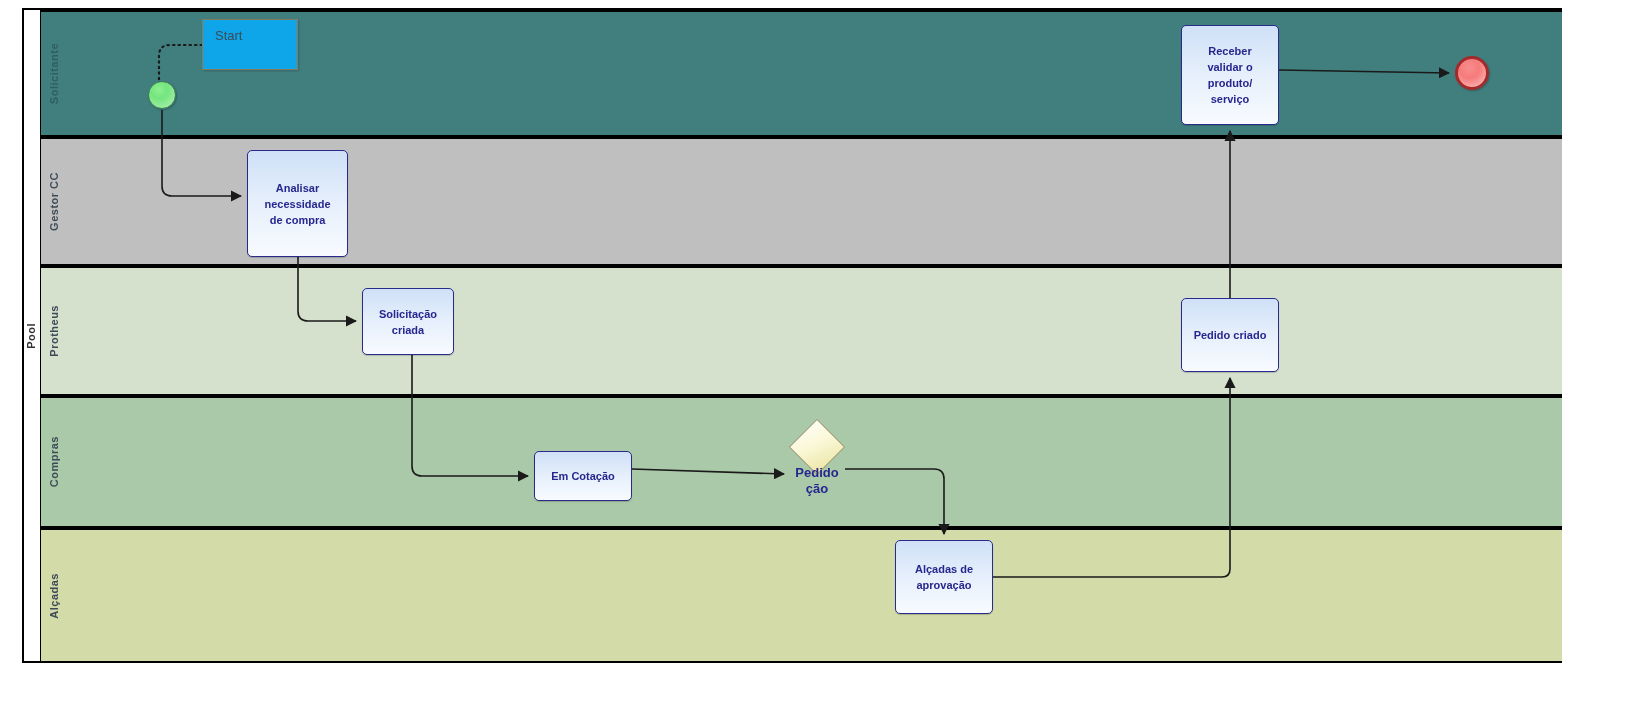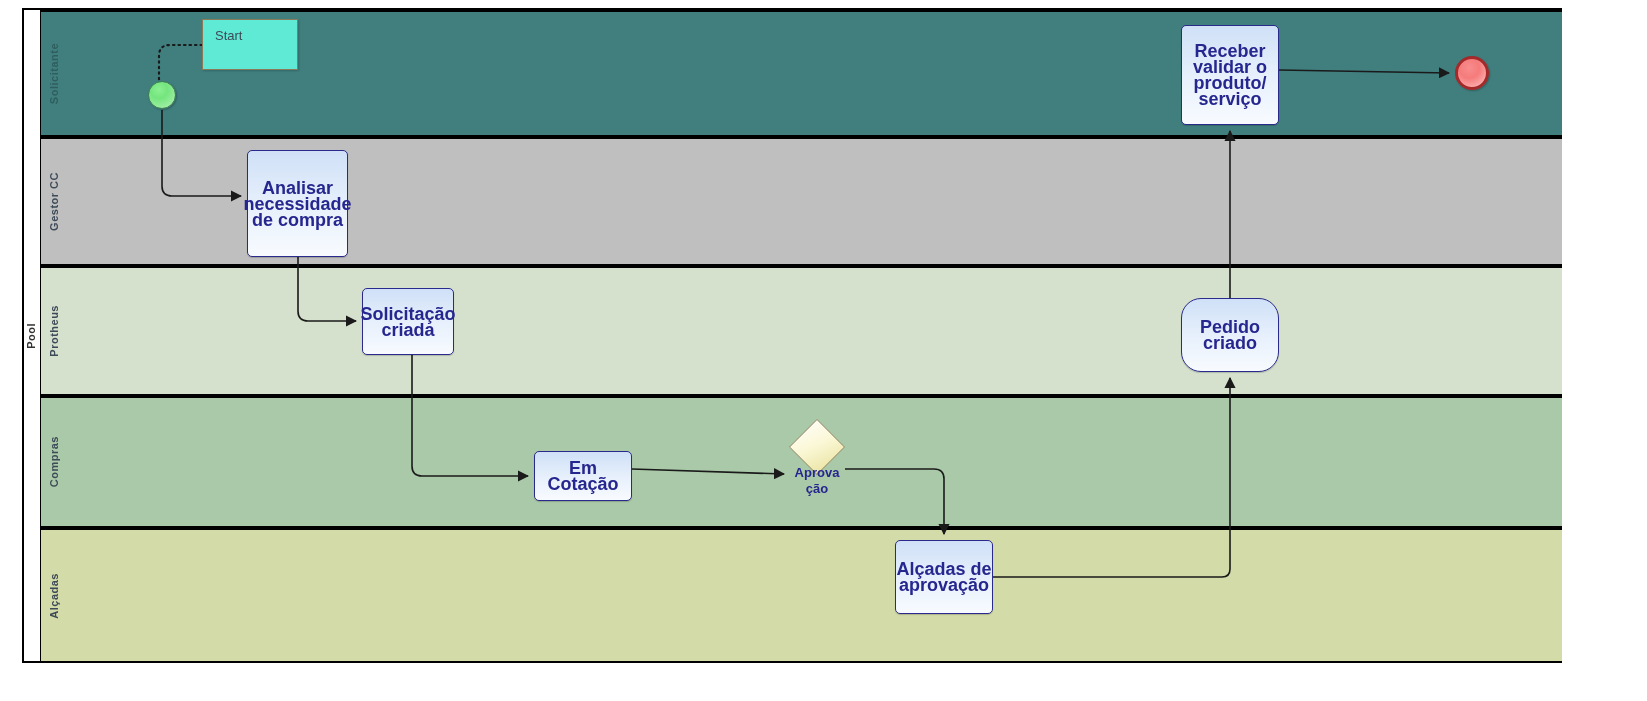--- a/index.html
+++ b/index.html
@@ -88,21 +88,21 @@
   .shapes > * { pointer-events: auto; }
 
   
   .task {
     position: absolute;
     box-sizing: border-box;
     border: 1px solid #2a2a8c;
     border-radius: 5px;
     background: linear-gradient(180deg, #cfe0f7 0%, #e4eefb 45%, #f8fbff 100%);
     color: #26268f;
-    font-size: 18px;
+    font-size: 11px;
     font-weight: bold;
     line-height: 16px;
     display: flex;
     align-items: center;
     justify-content: center;
     text-align: center;
     white-space: pre-line;
     box-shadow: 0 1px 1px rgba(0,0,0,0.18);
   }
 
@@ -144,21 +144,21 @@
     border: 3px solid #a32a2a;
     background: radial-gradient(circle at 40% 32%, #f98d8d 0%, #f57b7b 40%, #ffc4c4 100%);
     box-shadow: 1px 1px 2px rgba(0,0,0,0.25);
   }
 
   
   .note {
     position: absolute;
     box-sizing: border-box;
     border: 1px solid #8a7a5a;
-    background: #5eead4;
+    background: #0ea5e9;
     color: #3d4a57;
     font-size: 13px;
     padding: 8px 12px;
     box-shadow: 1px 1px 2px rgba(0,0,0,0.2);
   }
 
   
   .conn { position: absolute; left: 0; top: 0; width: 1647px; height: 701px; }
 </style>
 </head>
@@ -234,35 +234,35 @@
     <div class="event event-end" id="ev-end" style="left: 1455px; top: 56px; width: 34px; height: 34px;"></div>
 
     <div class="task" id="t-analisar" style="left: 247px; top: 150px; width: 101px; height: 107px;">Analisar
 necessidade
 de compra</div>
     <div class="task" id="t-solicitacao" style="left: 362px; top: 288px; width: 92px; height: 67px;">Solicitação
 criada</div>
     <div class="task" id="t-cotacao" style="left: 534px; top: 451px; width: 98px; height: 50px;">Em Cotação</div>
     <div class="task" id="t-alcadas" style="left: 895px; top: 540px; width: 98px; height: 74px;">Alçadas de
 aprovação</div>
-    <div class="task" id="t-pedido" style="left: 1181px; top: 298px; width: 98px; height: 74px; border-radius: 20px;">Pedido criado</div>
+    <div class="task" id="t-pedido" style="left: 1181px; top: 298px; width: 98px; height: 74px;">Pedido criado</div>
     <div class="task" id="t-receber" style="left: 1181px; top: 25px; width: 98px; height: 100px;">Receber
 validar o
 produto/
 serviço</div>
 
     <div class="gateway" id="gw-aprovacao" style="left: 789px; top: 419px; width: 56px; height: 56px;">
       <svg class="diamond" viewBox="0 0 100 100" preserveAspectRatio="none">
         <defs>
           <linearGradient id="gwgrad" x1="0" y1="0" x2="0.45" y2="1">
             <stop offset="0%" stop-color="#ffffff"></stop>
             <stop offset="55%" stop-color="#fbf8d8"></stop>
             <stop offset="100%" stop-color="#ece6a8"></stop>
           </linearGradient>
         </defs>
         <polygon points="50,1 99,50 50,99 1,50" fill="url(#gwgrad)" stroke="#8a7a5a" stroke-width="1.6"></polygon>
       </svg>
-      <div class="gateway-label">Aprova
+      <div class="gateway-label">Pedido
 ção</div>
     </div>
 
   </div>
 </div>
 
 </body></html>

